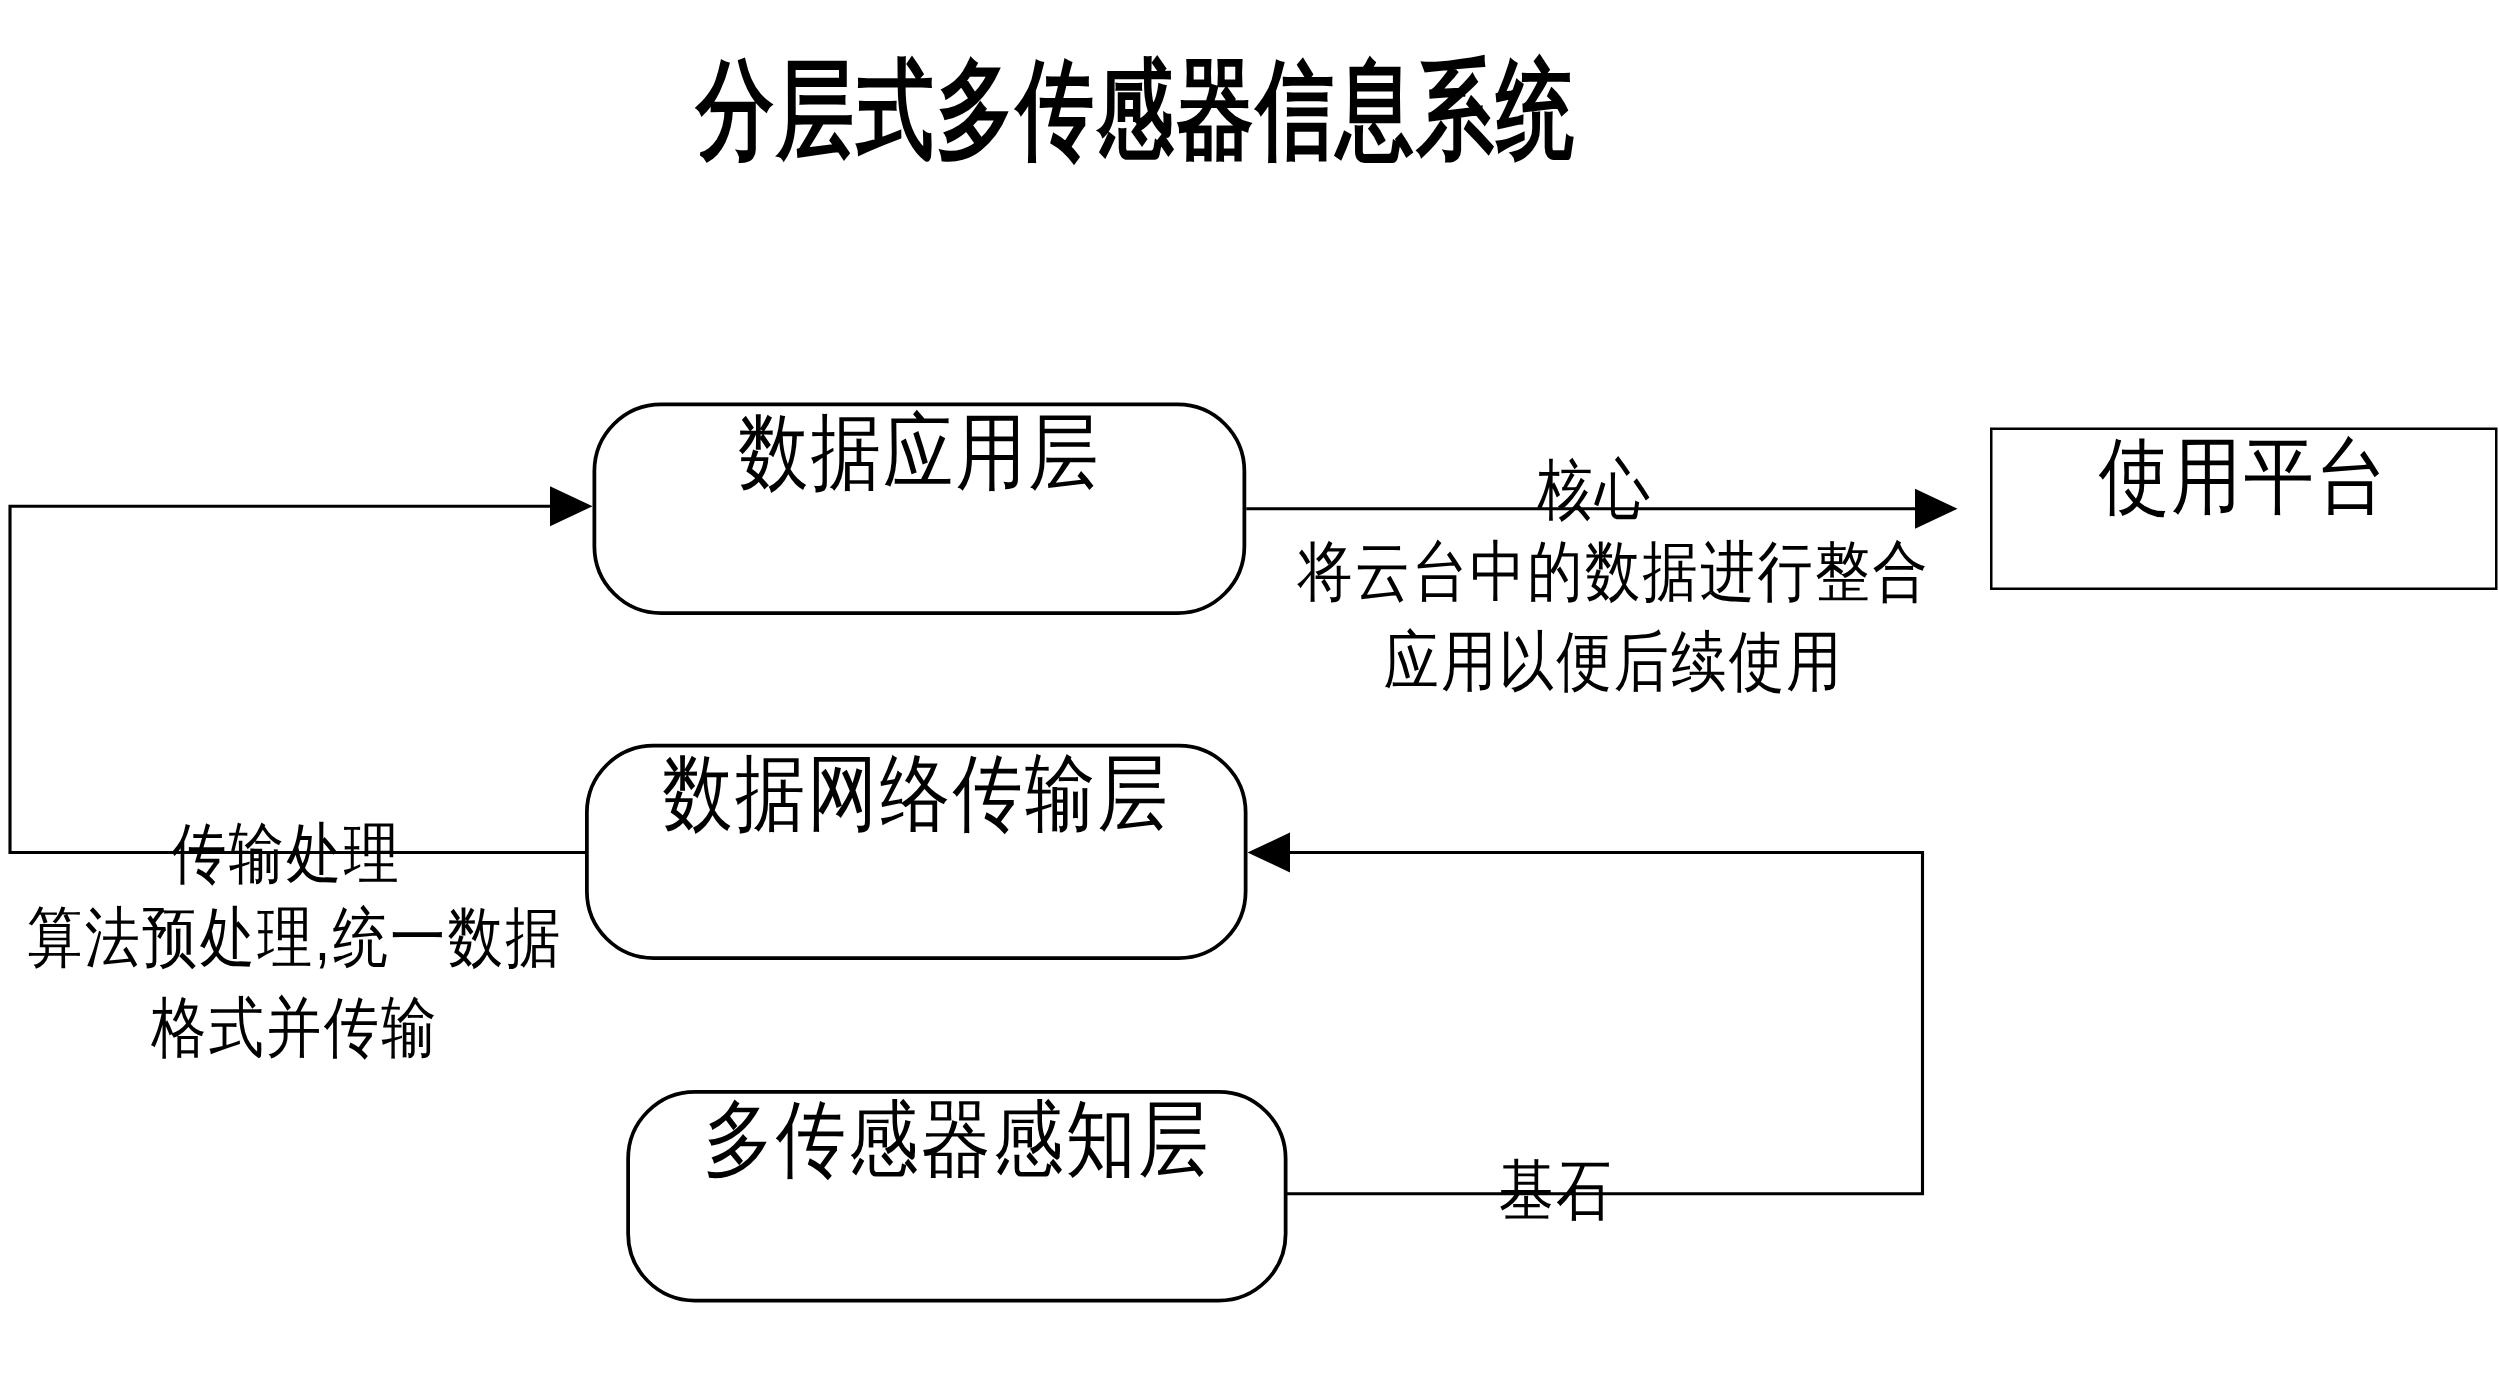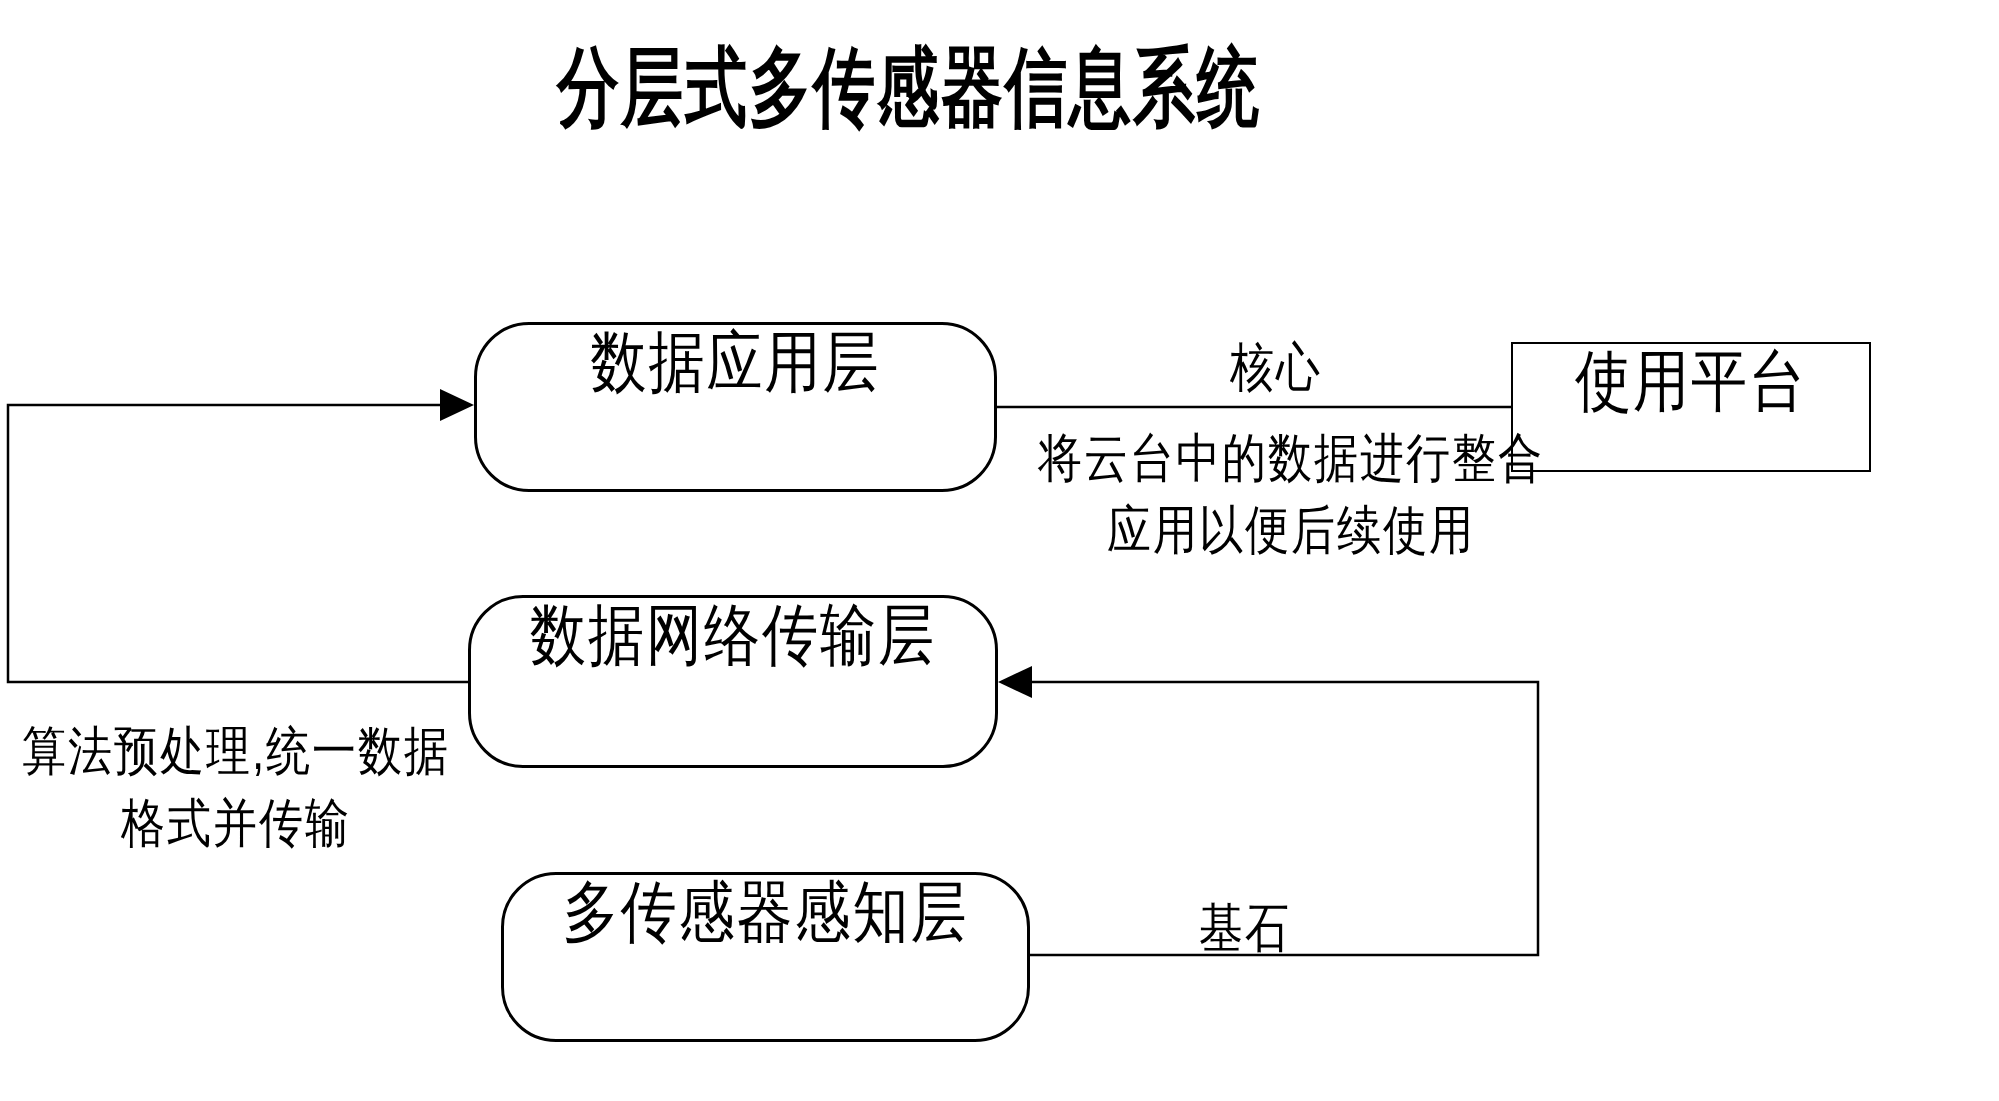--- a/index.html
+++ b/index.html
@@ -27,24 +27,24 @@
     position:absolute;box-sizing:border-box;
     background:var(--paper);
     display:flex;align-items:flex-start;justify-content:center;
     font-size:56px;letter-spacing:2px;white-space:nowrap;
   }
   .rounded{border:3px solid var(--ink);border-radius:55px;}
   .rect{border:2px solid var(--ink);}
   .node-app {left:474px;top:322px;width:523px;height:170px;}
   .node-net {left:468px;top:595px;width:530px;height:173px;}
   .node-sen {left:468px;top:872px;width:529px;height:170px;margin-left:33px;}
-  .node-plat{left:1511px;top:342px;width:360px;height:130px;font-family:Liberation Serif, serif;}
+  .node-plat{left:1592px;top:342px;width:406px;height:130px;font-family:Liberation Serif, serif;}
   .edge-label{
     position:absolute;transform:translate(-50%,-50%);
-    font-size:44px;letter-spacing:2px;white-space:nowrap;text-align:center;
+    font-size:44px;letter-spacing:2px;white-space:nowrap;text-align:center;margin-top:24px;
   }
   .edge-desc{
     position:absolute;transform:translate(-50%,-50%);
     font-size:44px;letter-spacing:2px;white-space:nowrap;text-align:center;
     line-height:60px;
   }
   .lbl-core {left:1276px;top:368px;}
   .desc-core{left:1291px;top:494px;}
   .lbl-trans {left:229px;top:659px;}
   .desc-trans{left:236px;top:787px;}
@@ -100,20 +100,23 @@
   <div class="edge-label lbl-core">
     <span class="stretch">核心</span>
   </div>
   <div class="edge-desc desc-core">
     <span class="stretch">
       <div>将云台中的数据进行整合</div>
       <div>应用以便后续使用</div>
     </span>
   </div>
 
+  <div class="edge-label lbl-trans">
+    <span class="stretch">传输处理</span>
+  </div>
   <div class="edge-desc desc-trans">
     <span class="stretch">
       <div>算法预处理,统一数据</div>
       <div>格式并传输</div>
     </span>
   </div>
 
   <div class="edge-label lbl-base">
     <span class="stretch">基石</span>
   </div>

